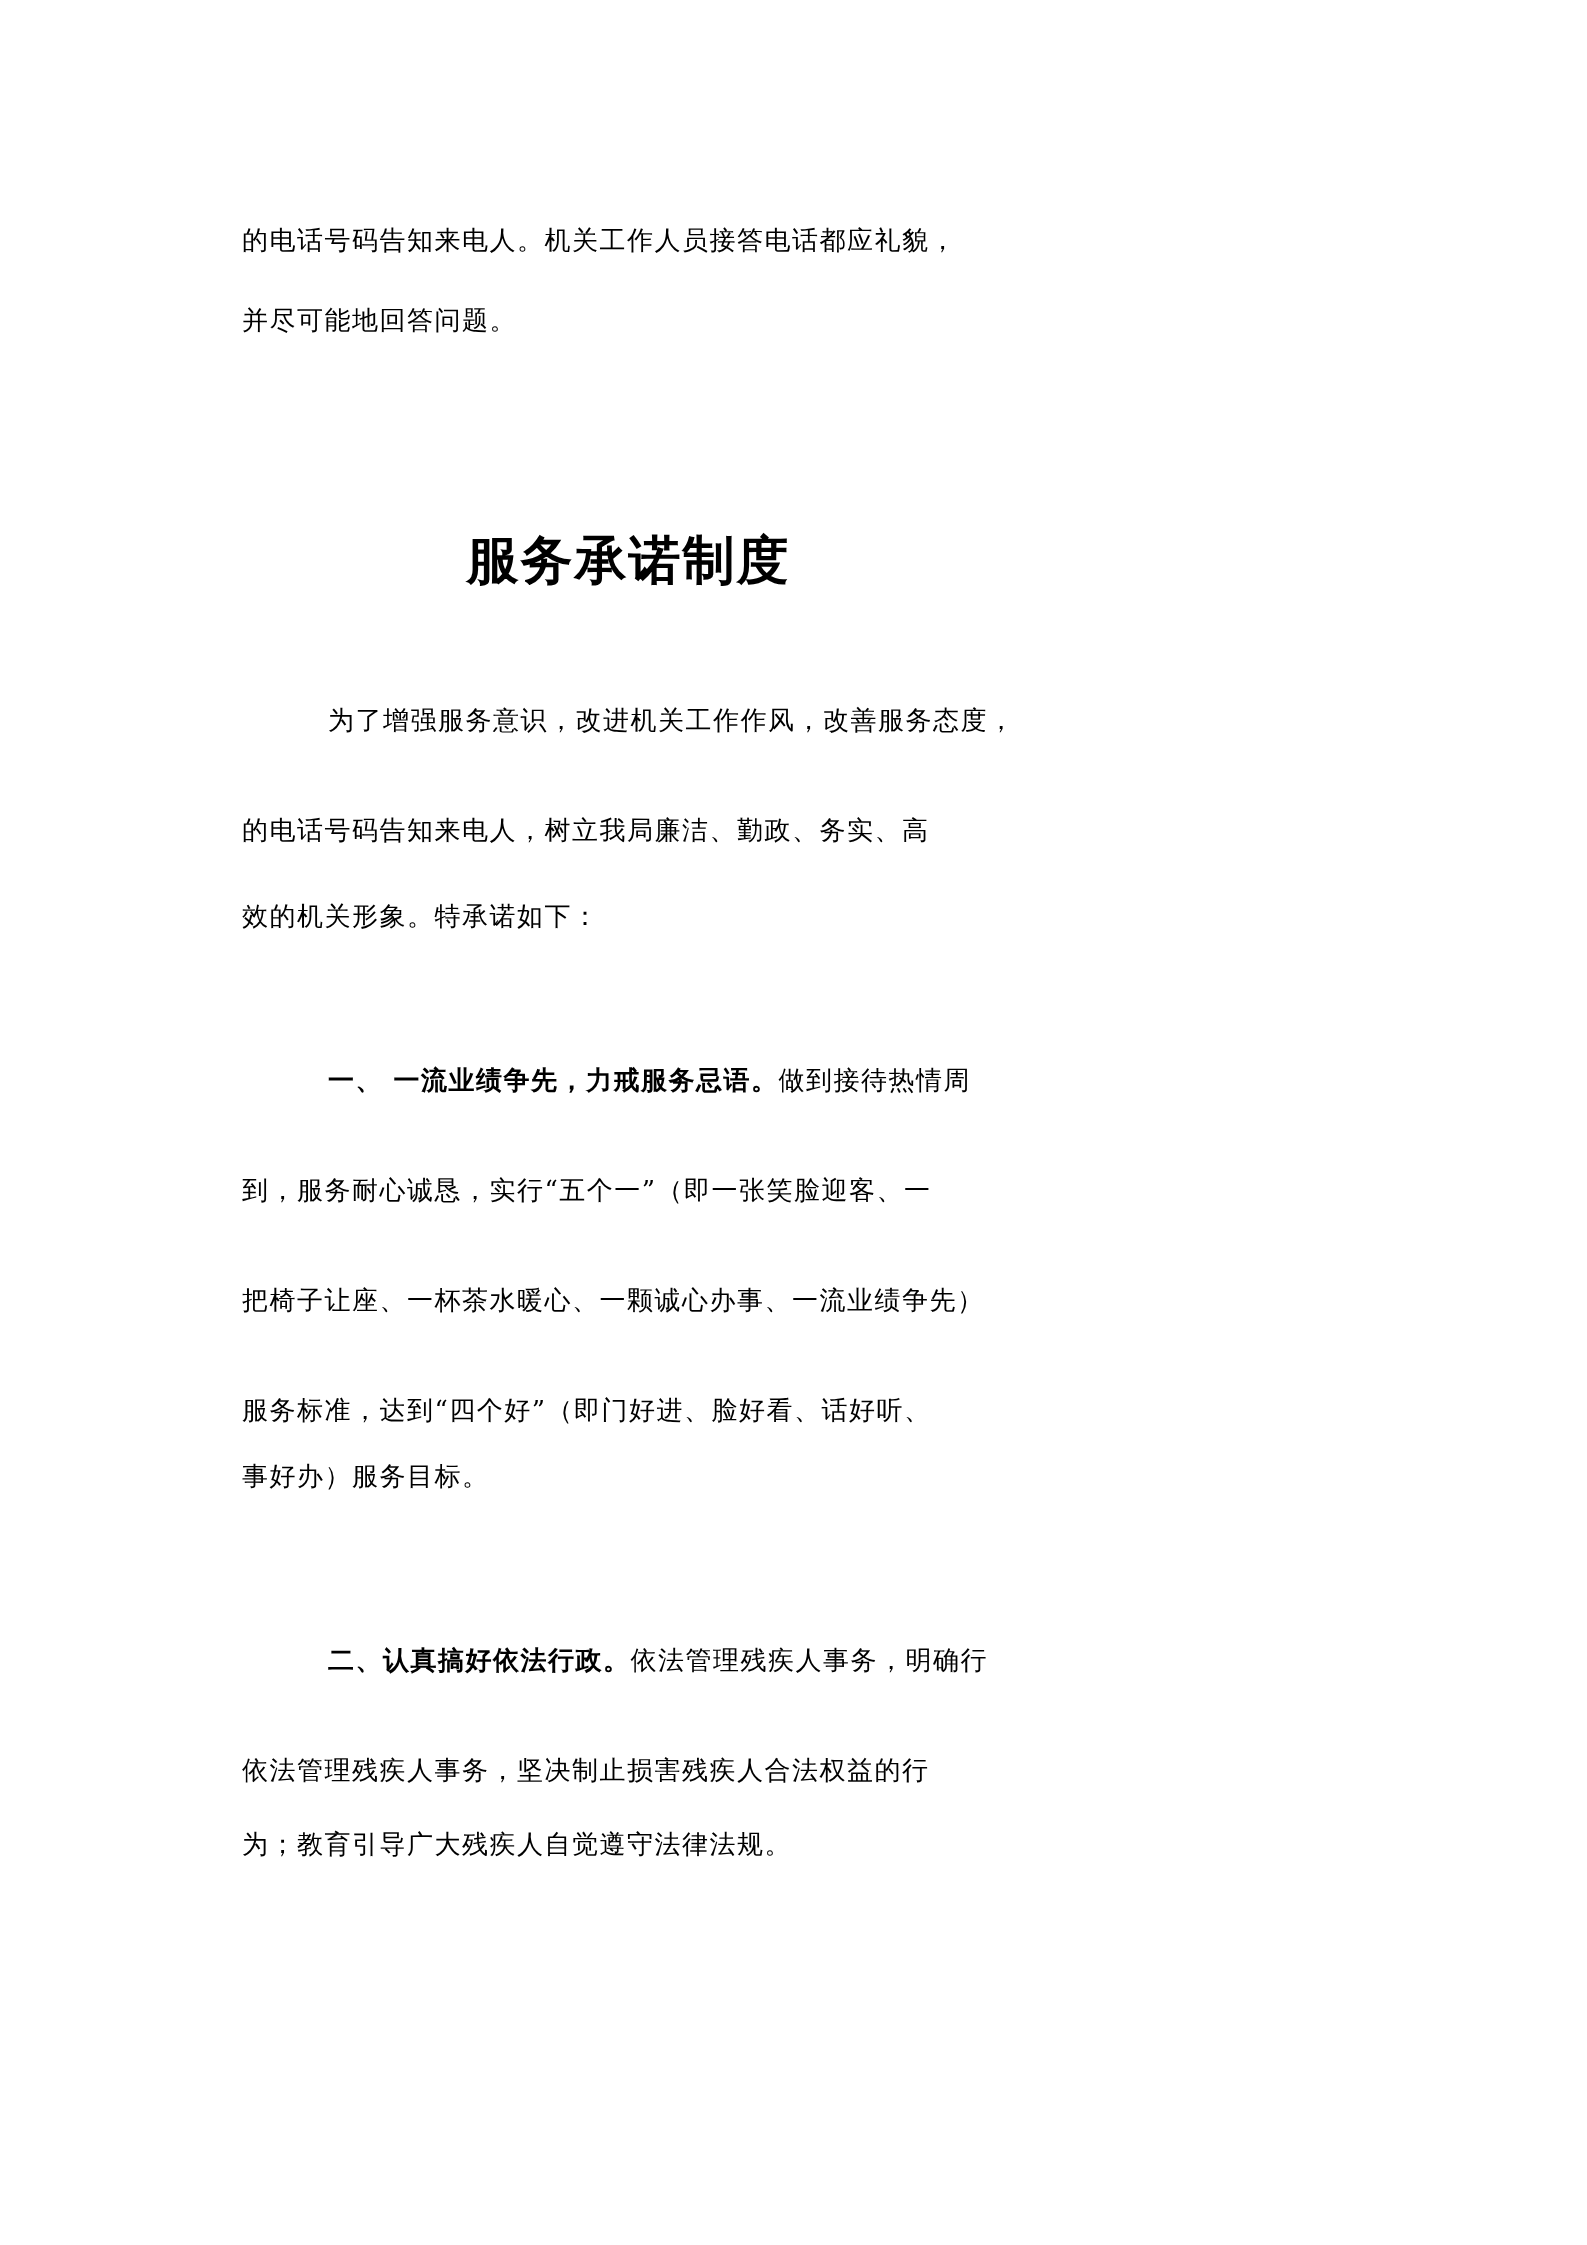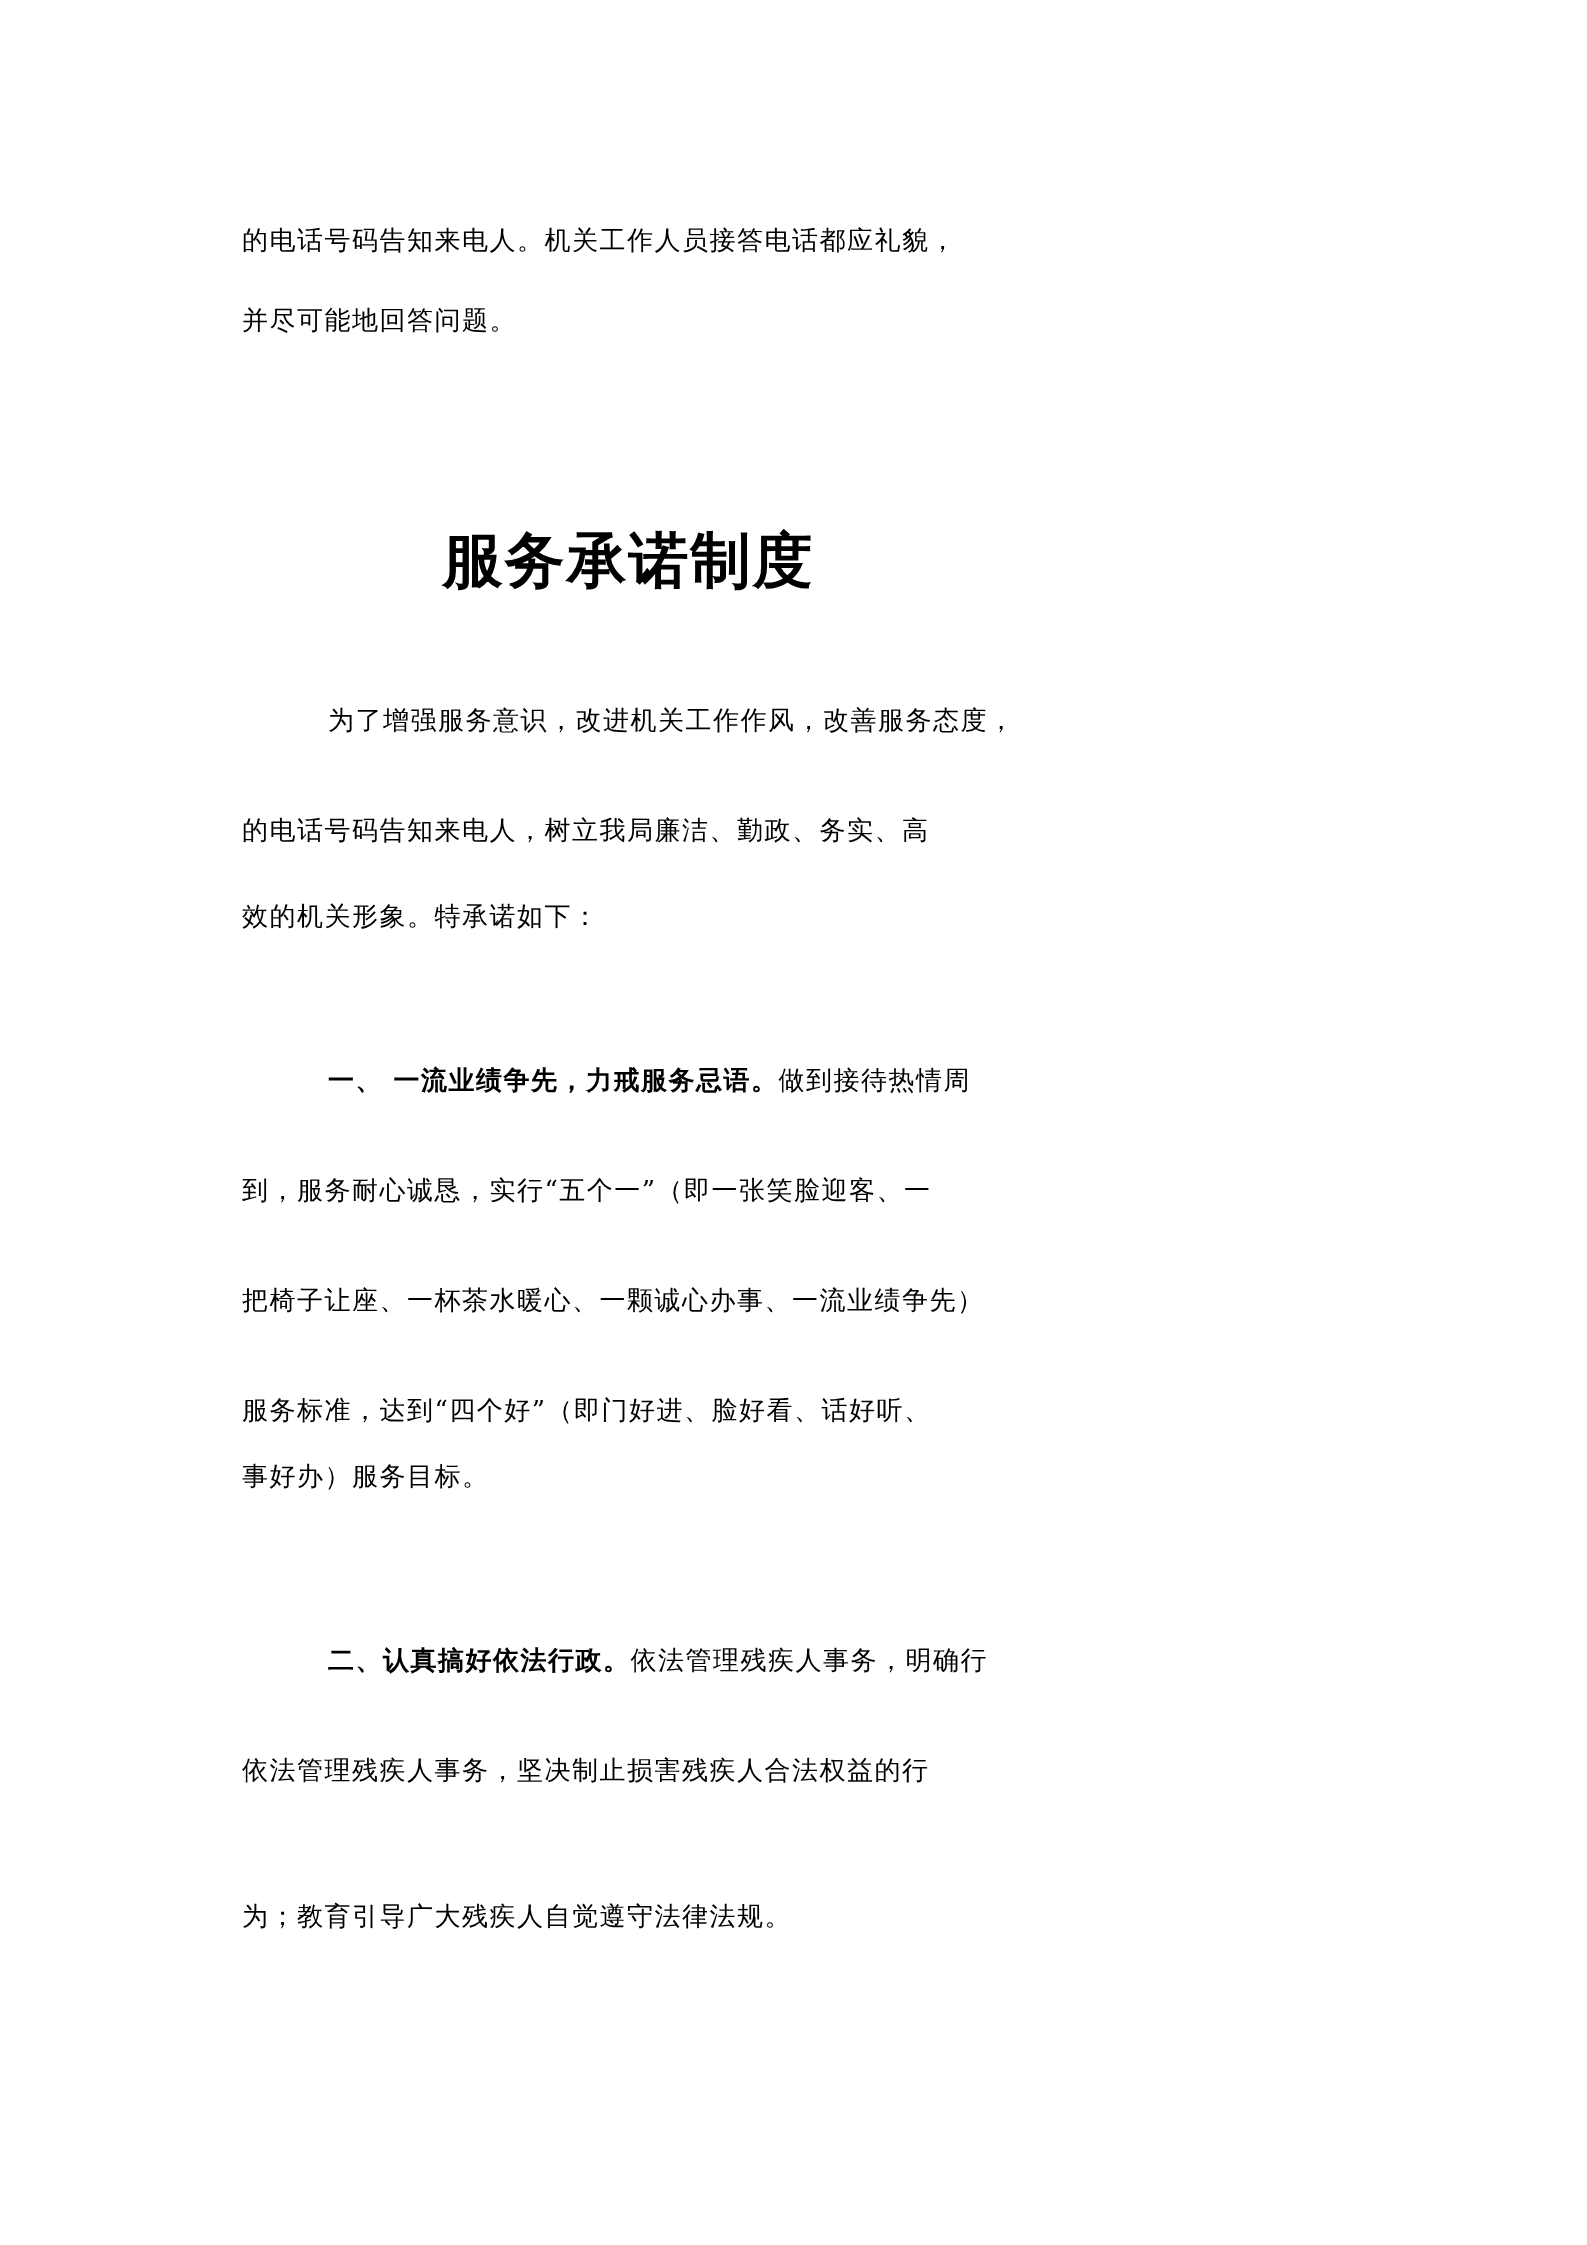--- a/index.html
+++ b/index.html
@@ -1,21 +1,21 @@
 <!DOCTYPE html>
 <html><head>
   <meta charset="utf-8">
   <style>
     html, body { margin: 0; padding: 0; background: #ffffff; }
     body { width: 1587px; height: 2245px; position: relative; overflow: hidden;
            font-family: "DejaVu Serif", "Liberation Serif", serif; color: #000; }
     .line { position: absolute; left: 242px; font-size: 26px; line-height: 48px; white-space: nowrap; letter-spacing: 1.5px; }
     .title { position: absolute; left: 0; width: 1257px; top: 530px; text-align: center;
              font-family: "DejaVu Sans", "Liberation Sans", sans-serif; font-weight: bold;
-             font-size: 60px; line-height: 60px; letter-spacing: 2px; }
+             font-size: 52px; line-height: 60px; letter-spacing: 2px; }
     .bold { font-weight: bold; font-family: "DejaVu Sans", "Liberation Sans", sans-serif; }
   </style>
 </head>
 <body>
 
 <div>
   <div class="line" style="top:216px">的电话号码告知来电人。机关工作人员接答电话都应礼貌，</div>
   <div class="line" style="top:296px">并尽可能地回答问题。</div>
 
   <div class="title">服务承诺制度</div>
@@ -29,14 +29,14 @@
   </div>
   <div class="line" style="top:1166px">到，服务耐心诚恳，实行“五个一”（即一张笑脸迎客、一</div>
   <div class="line" style="top:1276px">把椅子让座、一杯茶水暖心、一颗诚心办事、一流业绩争先）</div>
   <div class="line" style="top:1386px">服务标准，达到“四个好”（即门好进、脸好看、话好听、</div>
   <div class="line" style="top:1452px">事好办）服务目标。</div>
 
   <div class="line" style="top:1636px; left:328px">
     <span class="bold">二、认真搞好依法行政。</span><span>依法管理残疾人事务，明确行</span>
   </div>
   <div class="line" style="top:1746px">依法管理残疾人事务，坚决制止损害残疾人合法权益的行</div>
-  <div class="line" style="top:1892px">为；教育引导广大残疾人自觉遵守法律法规。</div>
+  <div class="line" style="top:1820px">为；教育引导广大残疾人自觉遵守法律法规。</div>
 </div>
 
 </body></html>

